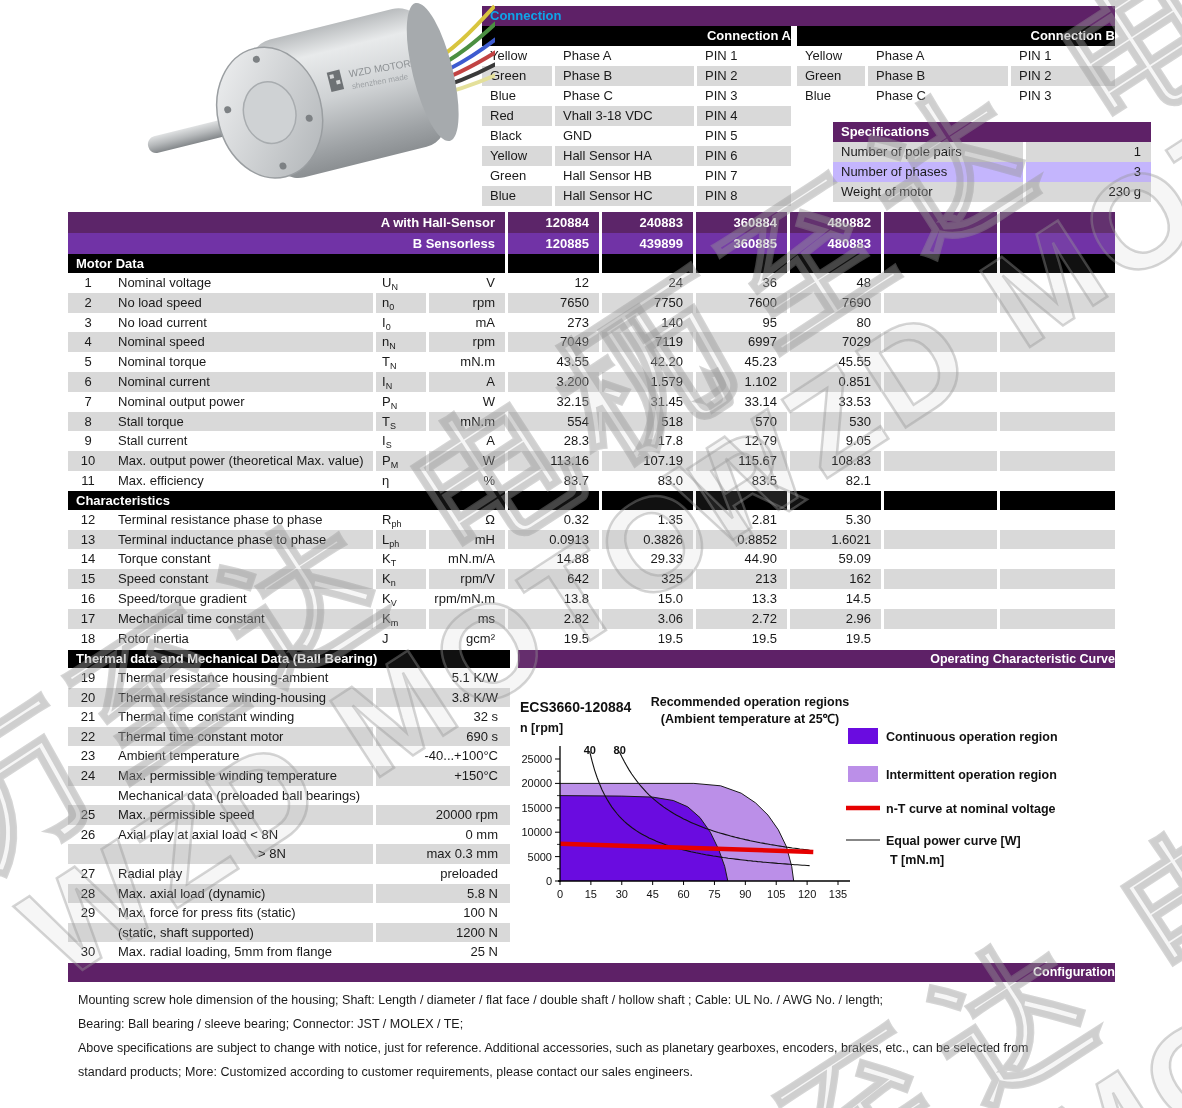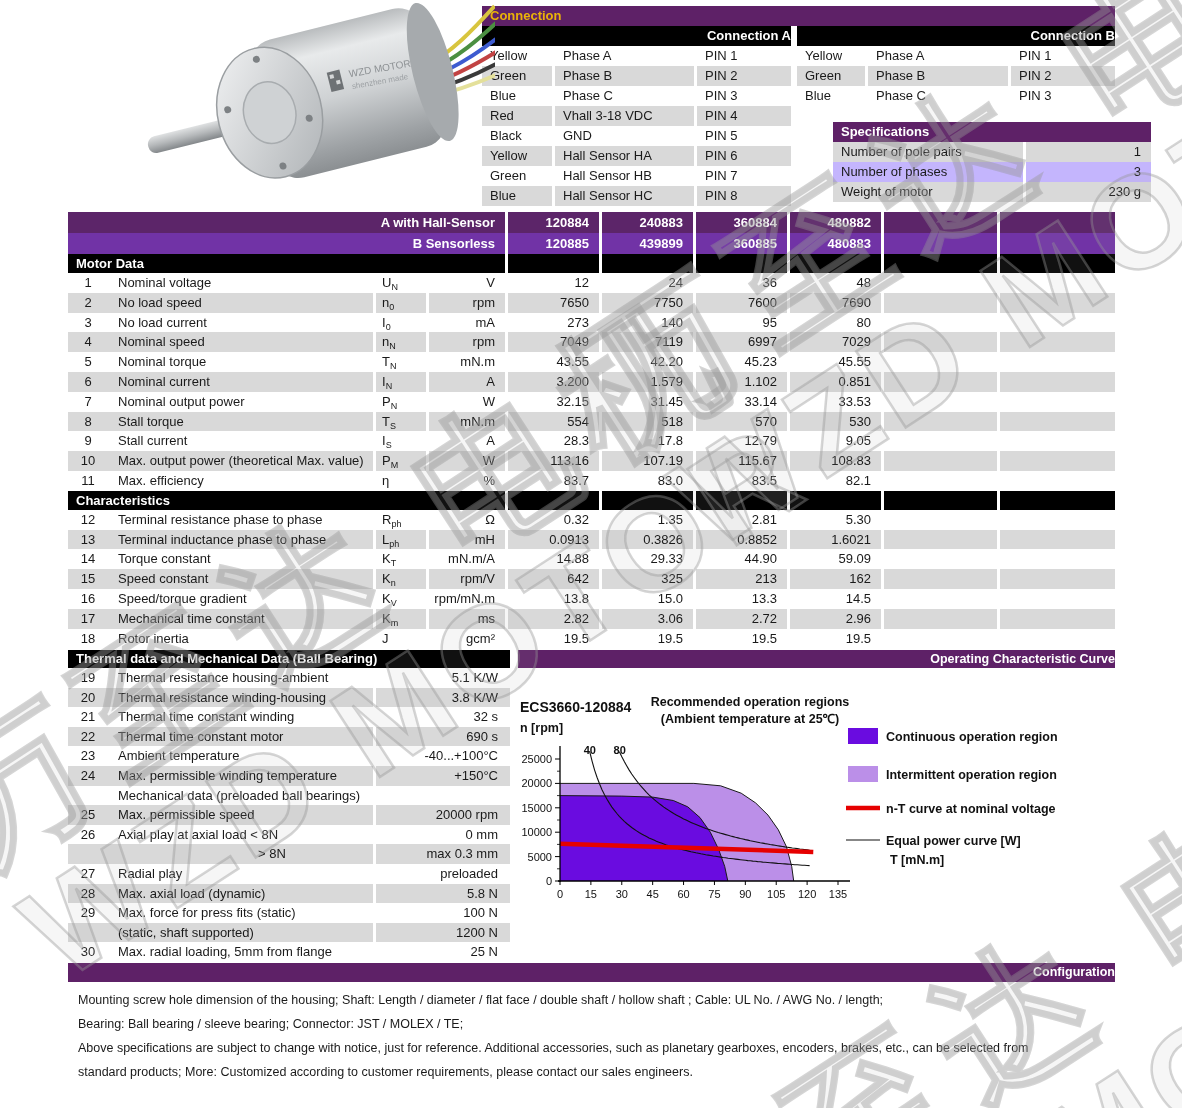--- a/index.html
+++ b/index.html
@@ -9,21 +9,21 @@
   .wm{position:absolute;transform:rotate(-33deg);transform-origin:left top;white-space:nowrap;
       pointer-events:none;font-weight:bold;text-align:center;line-height:1.04;z-index:6;
       color:rgba(170,170,170,0.10);-webkit-text-stroke:2.5px rgba(150,150,150,0.40);}
   .wm .zh{display:block;font-size:150px;letter-spacing:20px;}
   .wm .en{display:block;font-size:132px;letter-spacing:8px;}
   
   .band{position:absolute;color:#fff;font-weight:bold;font-size:12.5px;line-height:19px;padding-left:8px;box-sizing:border-box;text-align:right;}
   .purple{background:#5e2167;}
   
   .conn{position:absolute;left:482px;top:6px;width:633px;}
-  .conn .titlebar{height:20px;line-height:20px;background:#5e2167;color:#eab308;font-weight:bold;padding-left:8px;box-sizing:border-box;}
+  .conn .titlebar{height:20px;line-height:20px;background:#5e2167;color:#0ea5e9;font-weight:bold;padding-left:8px;box-sizing:border-box;}
   .conn .subbar{display:grid;grid-template-columns:309px 318px;column-gap:6px;margin-top:0px;text-align:right;}
   .conn .subbar div{height:20px;line-height:20px;background:#000;color:#fff;font-weight:bold;padding-left:8px;box-sizing:border-box;}
   .ctable{position:absolute;}
   .crow{display:grid;column-gap:3px;height:20px;line-height:20px;}
   .crow.a{grid-template-columns:70px 139px 94px;}
   .crow.b{grid-template-columns:68px 140px 104px;}
   .crow .c{padding-left:8px;background:#fff;}
   .crow.gray .c{background:#d9d9d9;}
   .specs{position:absolute;left:315px;top:116px;width:318px;margin-left:36px;}
   .specs .titlebar{height:20px;line-height:20px;background:#5e2167;color:#fff;font-weight:bold;padding-left:8px;box-sizing:border-box;}

